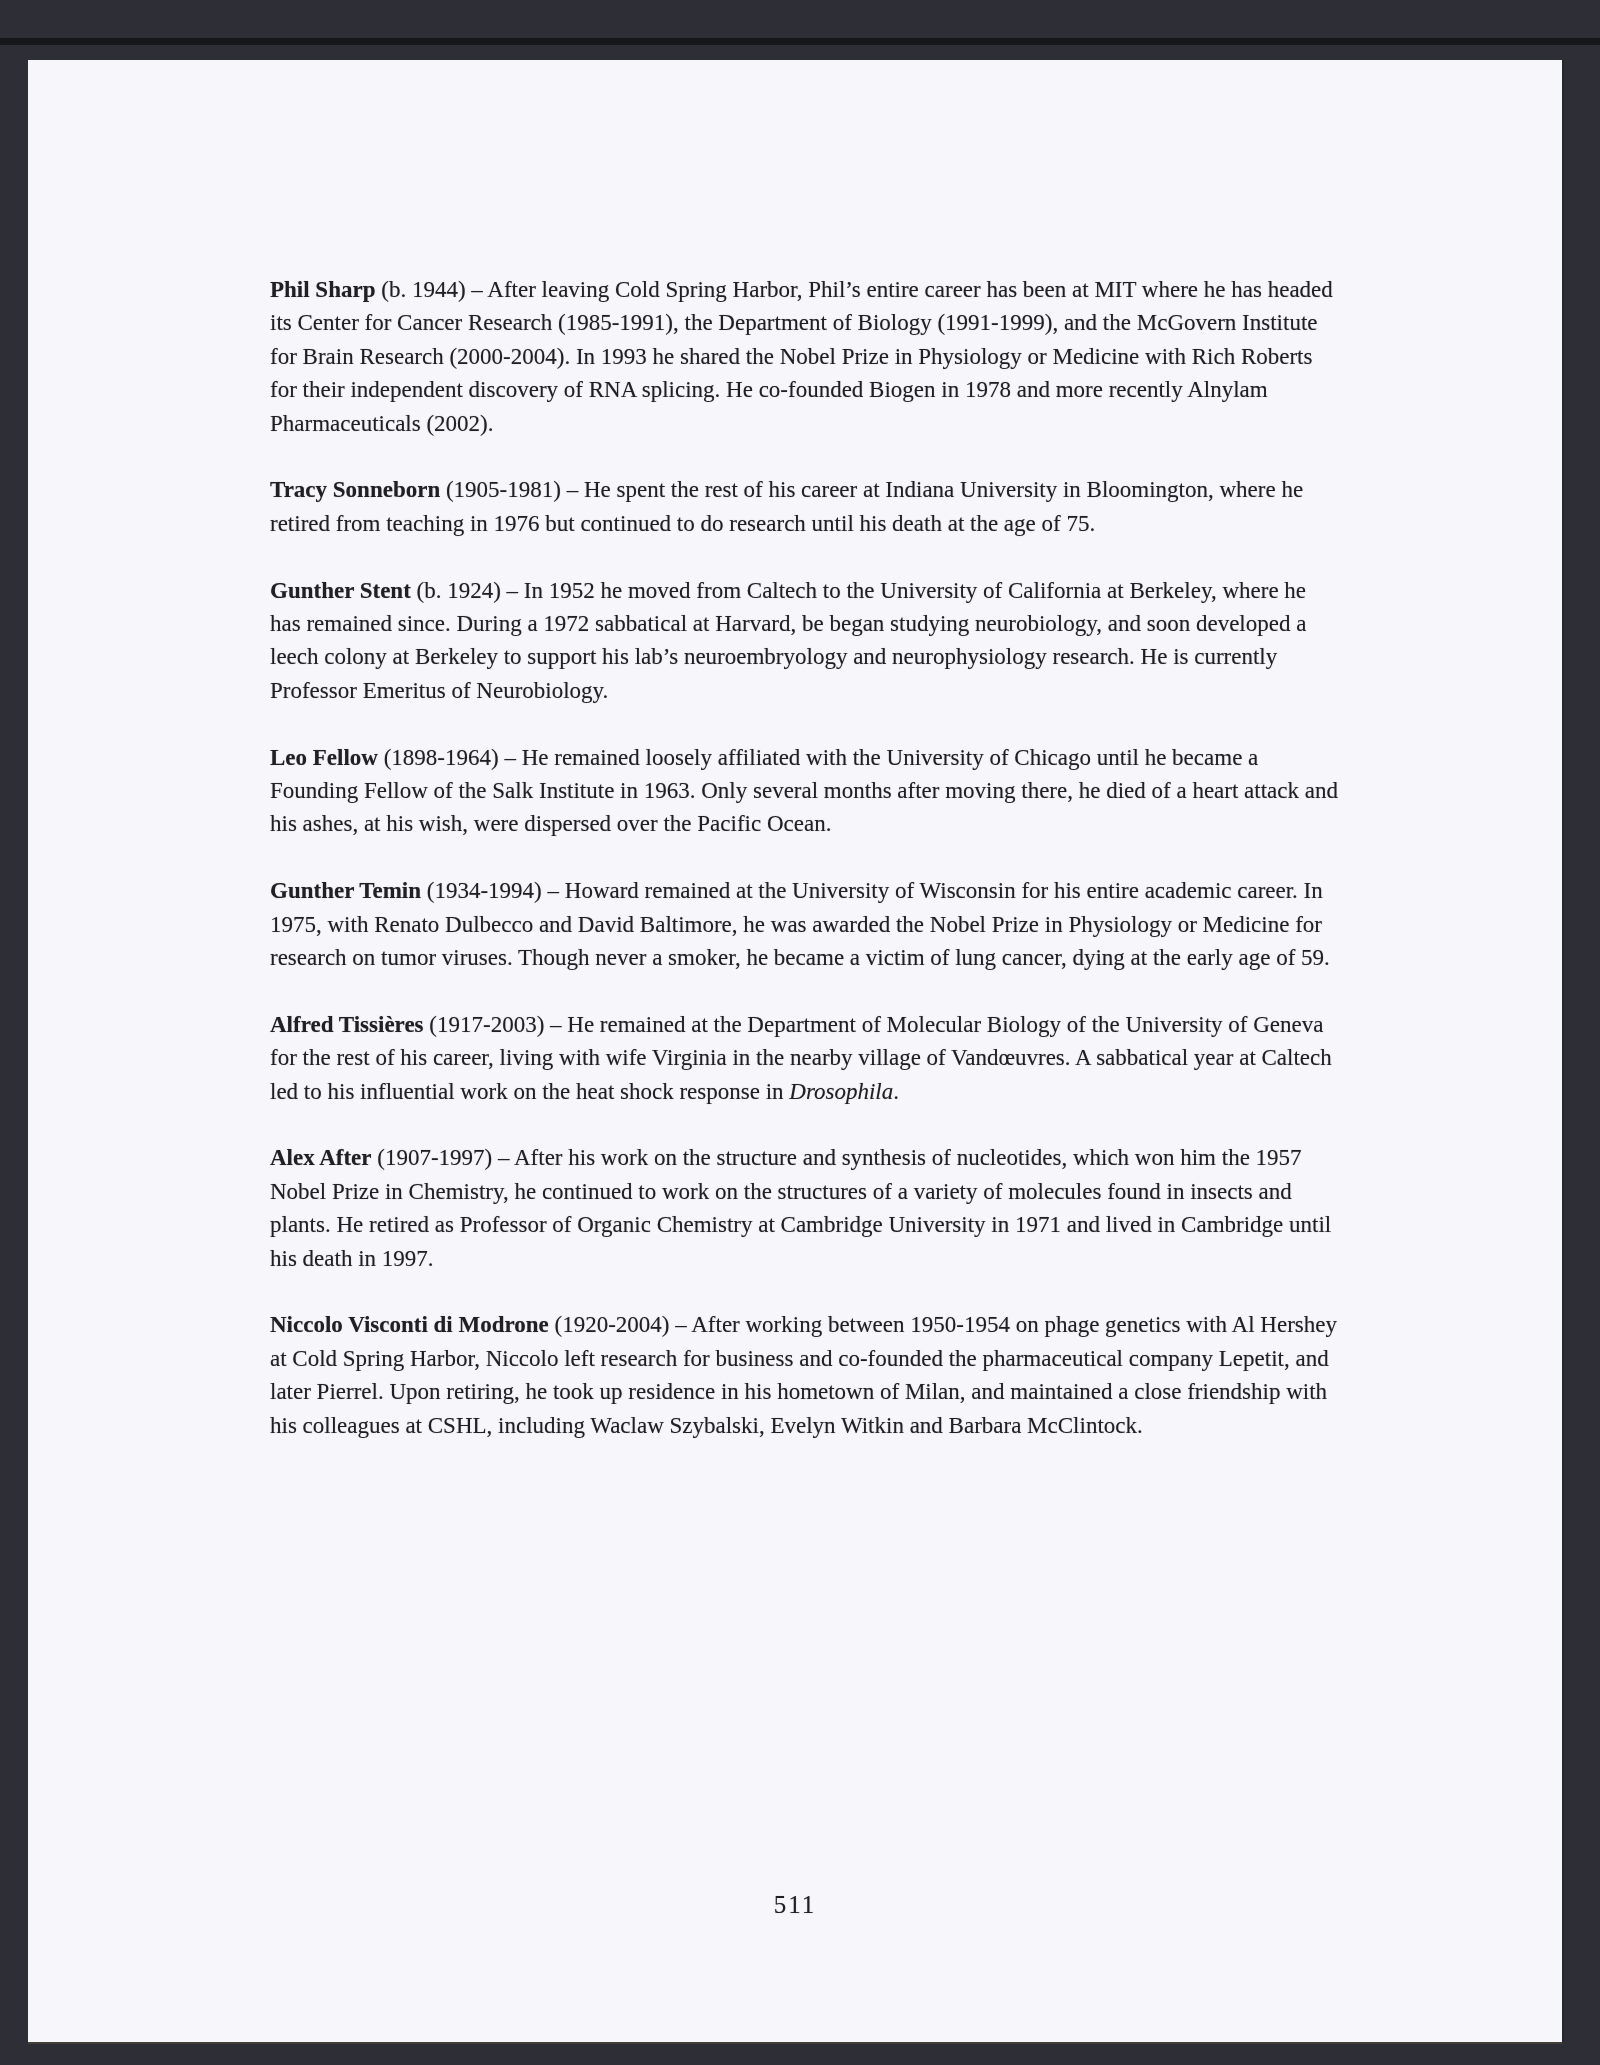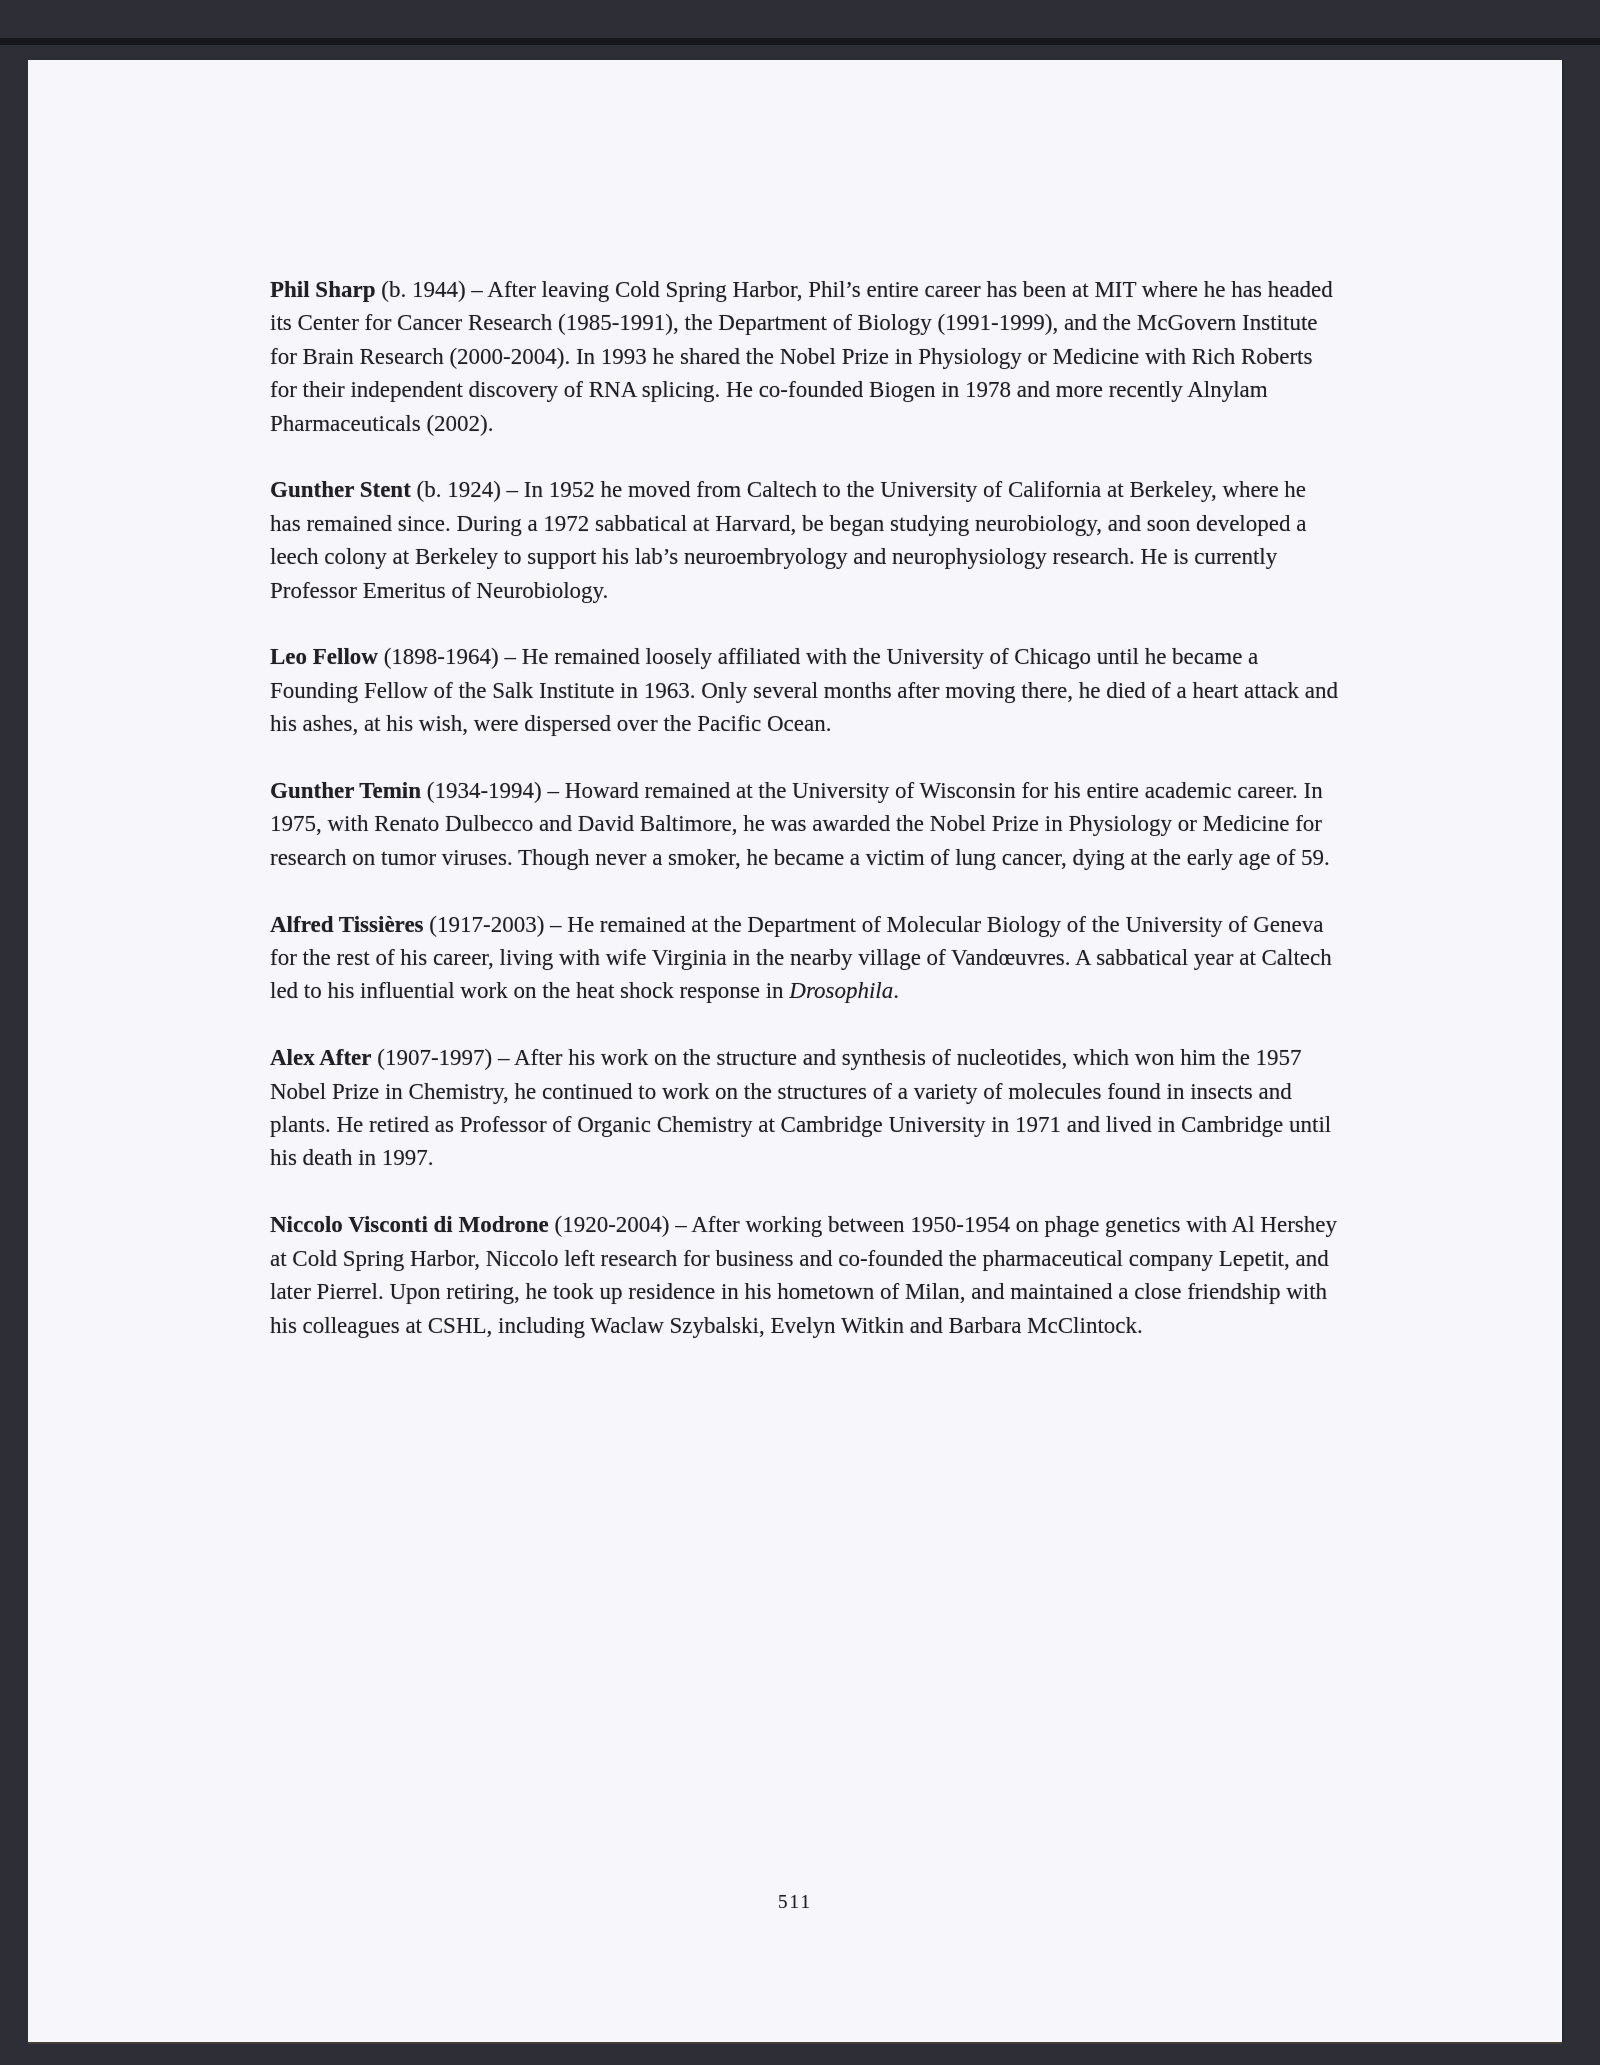--- a/index.html
+++ b/index.html
@@ -57,35 +57,36 @@
   }
   .bio i {
   }
   .page-number {
     position: absolute;
     left: 0;
     top: 1831px;
     width: 1534px;
     text-align: center;
     color: var(--ink);
-    font-size: 19px;
+    font-size: 25px;
     letter-spacing: 2px;
     text-shadow: 0 0 1px rgba(30, 30, 40, 0.4);
   }
 </style>
 </head>
 <body>
 
 <div class="backing-edge-line"></div>
 
 <div class="paper">
   <div class="page-body">
 
     <p class="bio"><b>Phil Sharp</b><span> (b. 1944) – After leaving Cold Spring Harbor, Phil’s entire career has been at MIT where he has headed its Center for Cancer Research (1985-1991), the Department of Biology (1991-1999), and the McGovern Institute for Brain Research (2000-2004). In 1993 he shared the Nobel Prize in Physiology or Medicine with Rich Roberts for their independent discovery of RNA splicing. He co-founded Biogen in 1978 and more recently Alnylam Pharmaceuticals (2002).</span></p>
 
+    <p class="bio"><b>Tracy Sonneborn</b><span> (1905-1981) – He spent the rest of his career at Indiana University in Bloomington, where he retired from teaching in 1976 but continued to do research until his death at the age of 75.</span></p>
 
     <p class="bio"><b>Gunther Stent</b><span> (b. 1924) – In 1952 he moved from Caltech to the University of California at Berkeley, where he has remained since. During a 1972 sabbatical at Harvard, be began studying neurobiology, and soon developed a leech colony at Berkeley to support his lab’s neuroembryology and neurophysiology research. He is currently Professor Emeritus of Neurobiology.</span></p>
 
     <p class="bio"><b>Leo Fellow</b><span> (1898-1964) – He remained loosely affiliated with the University of Chicago until he became a Founding Fellow of the Salk Institute in 1963. Only several months after moving there, he died of a heart attack and his ashes, at his wish, were dispersed over the Pacific Ocean.</span></p>
 
     <p class="bio"><b>Gunther Temin</b><span> (1934-1994) – Howard remained at the University of Wisconsin for his entire academic career.  In 1975, with Renato Dulbecco and David Baltimore, he was awarded the Nobel Prize in Physiology or Medicine for research on tumor viruses. Though never a smoker, he became a victim of lung cancer, dying at the early age of 59.</span></p>
 
     <p class="bio"><b>Alfred Tissières</b><span> (1917-2003) – He remained at the Department of Molecular Biology of the University of Geneva for the rest of his career, living with wife Virginia in the nearby village of Vandœuvres. A sabbatical year at Caltech led to his influential work on the heat shock response in </span><i>Drosophila</i><span>.</span></p>
 
     <p class="bio"><b>Alex After</b><span> (1907-1997) – After his work on the structure and synthesis of nucleotides, which won him the 1957 Nobel Prize in Chemistry, he continued to work on the structures of a variety of molecules found in insects and plants. He retired as Professor of Organic Chemistry at Cambridge University in 1971 and lived in Cambridge until his death in 1997.</span></p>

